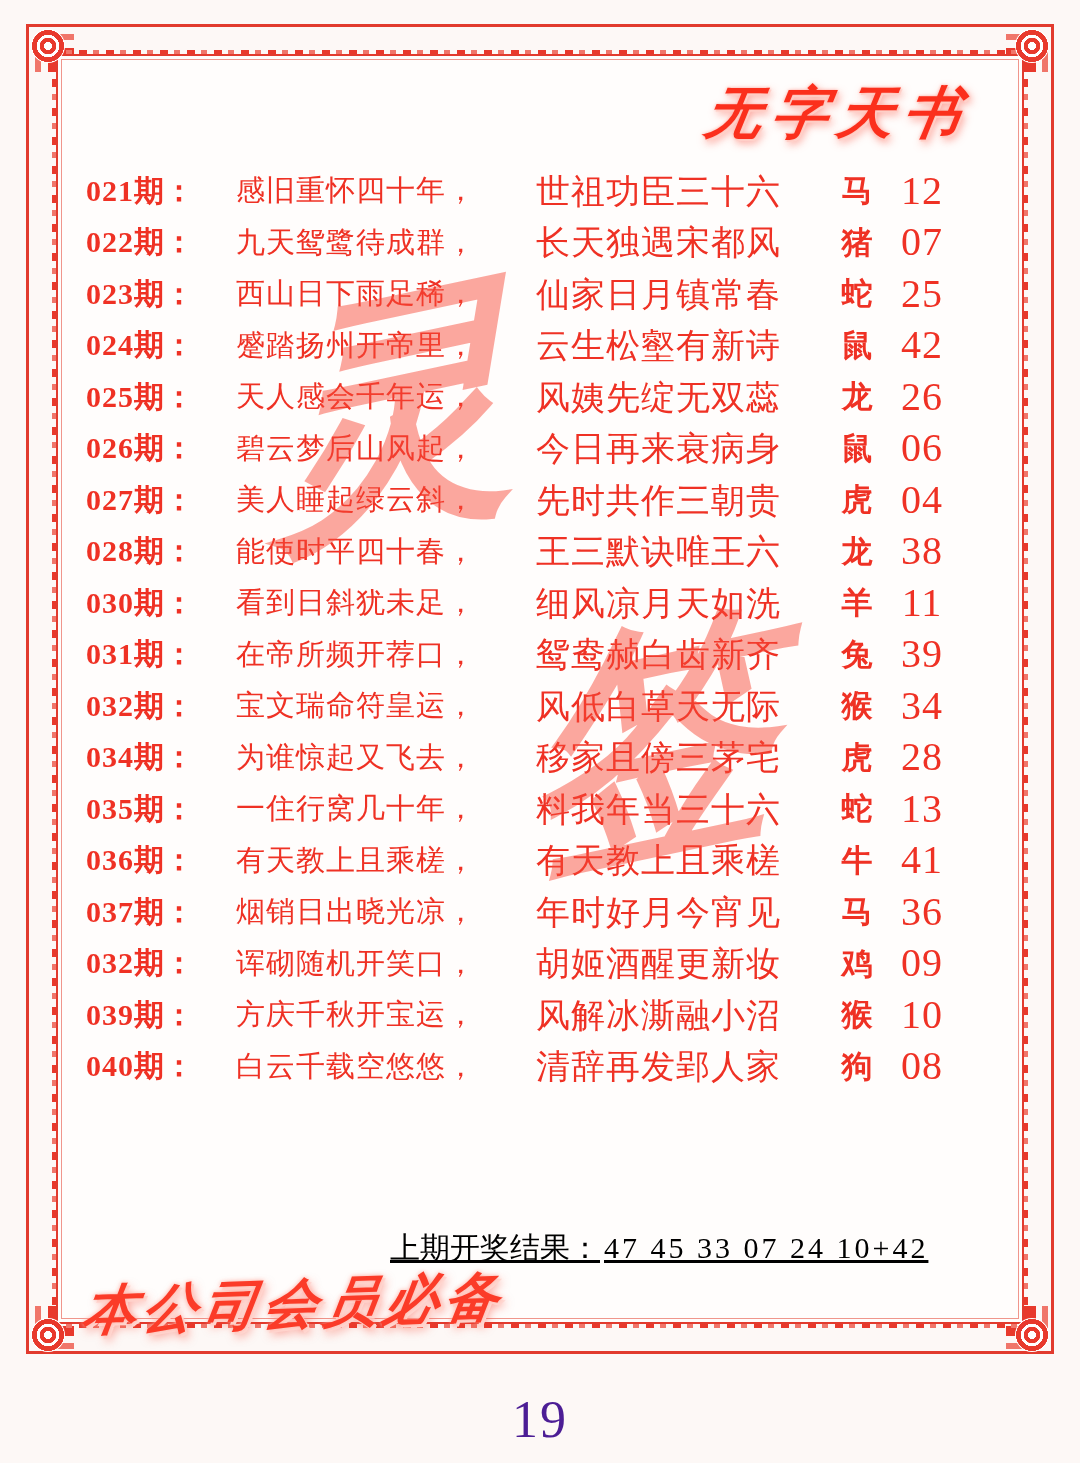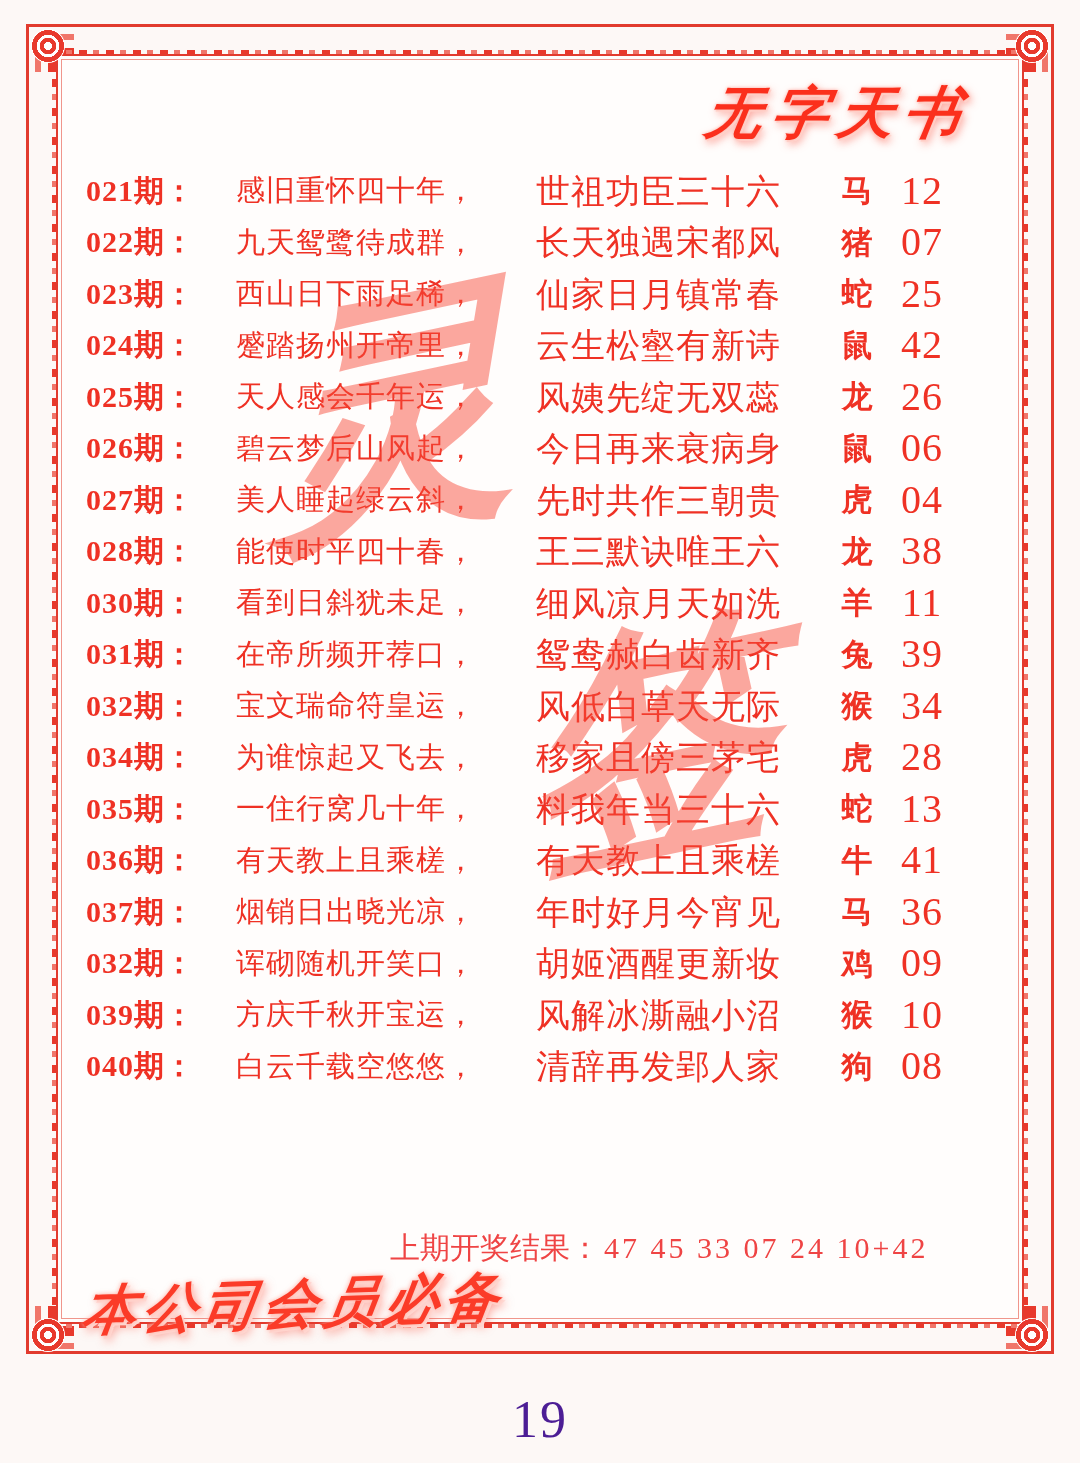--- a/index.html
+++ b/index.html
@@ -199,24 +199,25 @@
     font-size: 250px;
     transform: rotate(-12deg) skewX(-8deg);
     line-height: 1;
   }
 
   
   .result-row {
     position: absolute;
     left: 390px;
     top: 1228px;
-    color: #ef4444;
+    color: #000000;
     font-size: 30px;
     font-family: "DejaVu Serif", serif;
     white-space: nowrap;
+    text-decoration: underline;
   }
   .result-row .nums {
     font-family: "Liberation Serif", serif;
     letter-spacing: 3px;
     margin-left: 4px;
   }
 
   
   .slogan {
     position: absolute;

